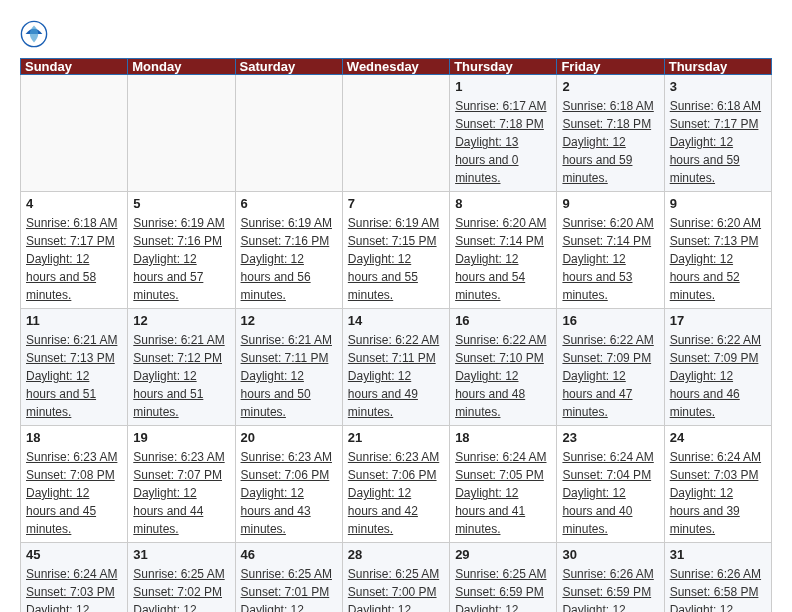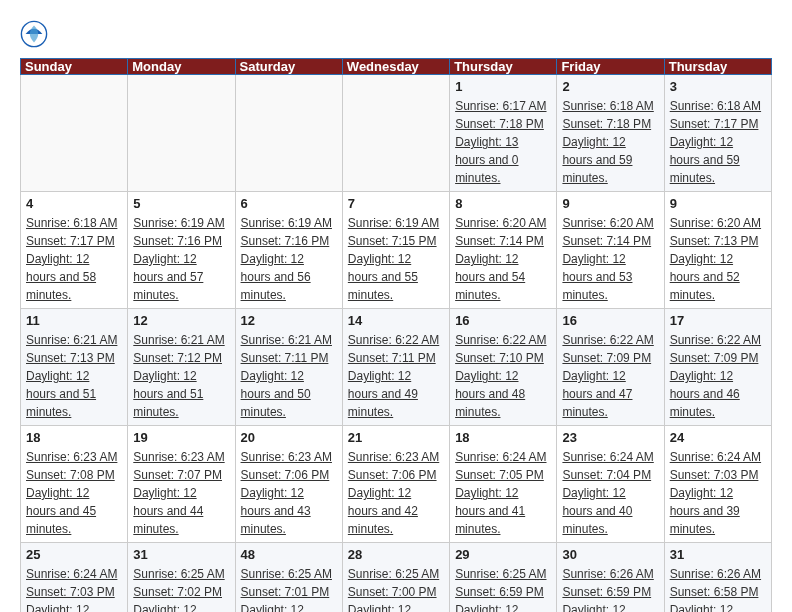--- a/index.html
+++ b/index.html
@@ -226,29 +226,29 @@
           <div class="day-number">23</div>
           <div class="day-info">Sunrise: 6:24 AM<br>Sunset: 7:04 PM<br>Daylight: 12 hours and 40 minutes.</div>
         </td>
         <td>
           <div class="day-number">24</div>
           <div class="day-info">Sunrise: 6:24 AM<br>Sunset: 7:03 PM<br>Daylight: 12 hours and 39 minutes.</div>
         </td>
       </tr>
       <tr>
         <td>
-          <div class="day-number">25</div>
+          <div class="day-number">45</div>
           <div class="day-info">Sunrise: 6:24 AM<br>Sunset: 7:03 PM<br>Daylight: 12 hours and 38 minutes.</div>
         </td>
         <td>
           <div class="day-number">31</div>
           <div class="day-info">Sunrise: 6:25 AM<br>Sunset: 7:02 PM<br>Daylight: 12 hours and 37 minutes.</div>
         </td>
         <td>
-          <div class="day-number">48</div>
+          <div class="day-number">46</div>
           <div class="day-info">Sunrise: 6:25 AM<br>Sunset: 7:01 PM<br>Daylight: 12 hours and 36 minutes.</div>
         </td>
         <td>
           <div class="day-number">28</div>
           <div class="day-info">Sunrise: 6:25 AM<br>Sunset: 7:00 PM<br>Daylight: 12 hours and 34 minutes.</div>
         </td>
         <td>
           <div class="day-number">29</div>
           <div class="day-info">Sunrise: 6:25 AM<br>Sunset: 6:59 PM<br>Daylight: 12 hours and 33 minutes.</div>
         </td>

